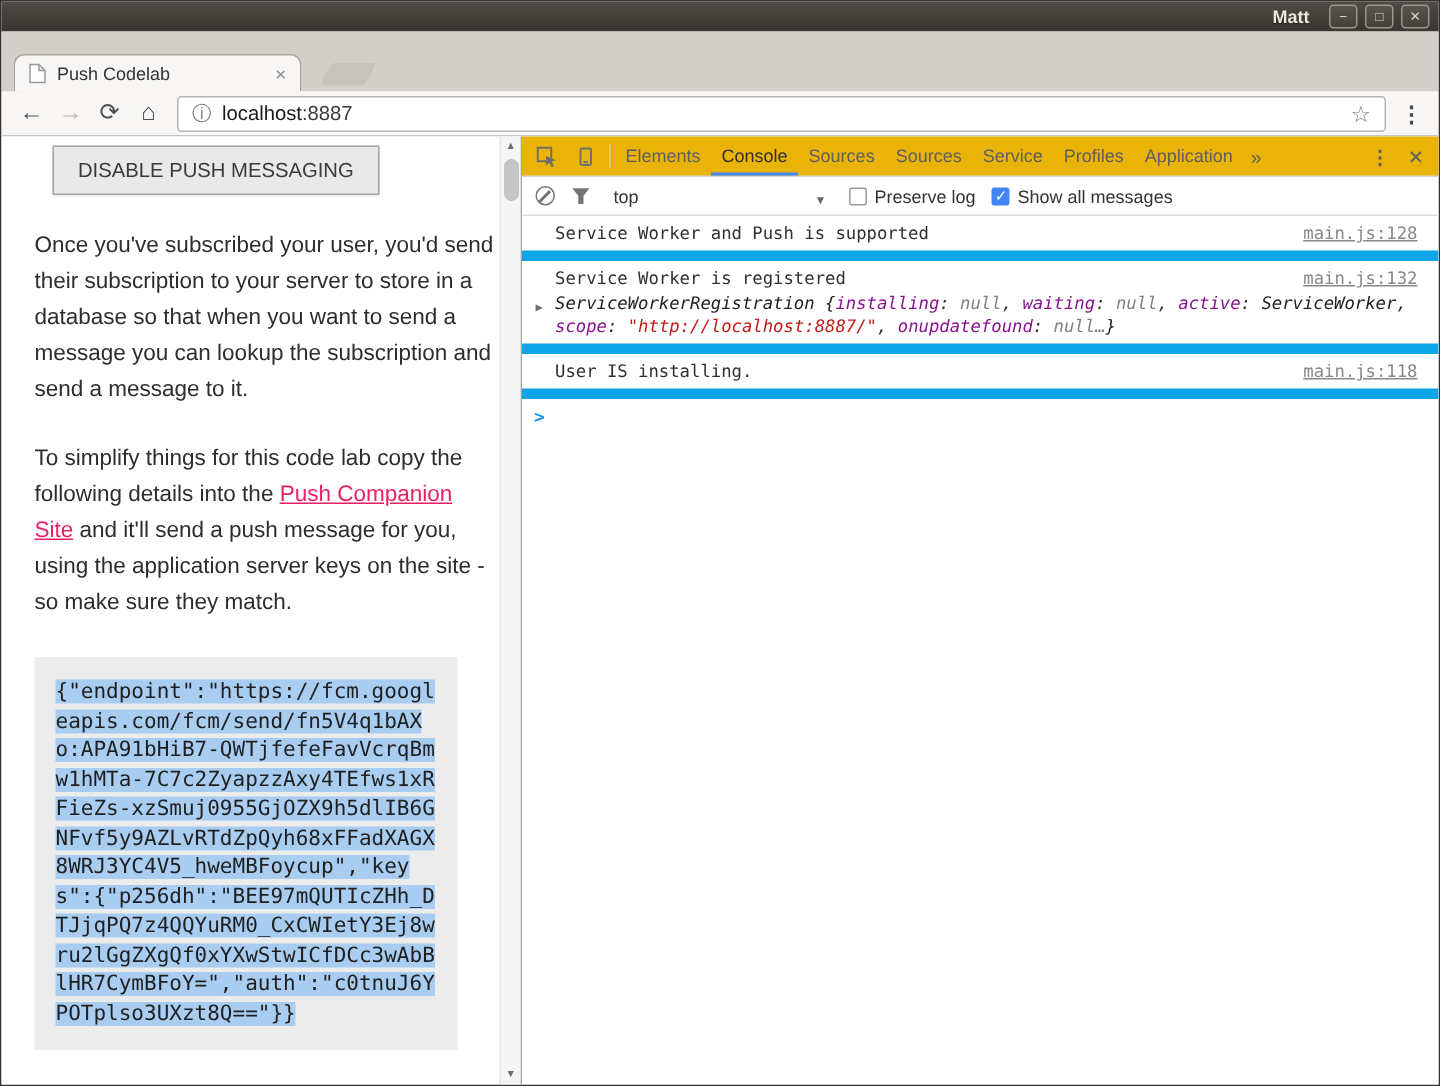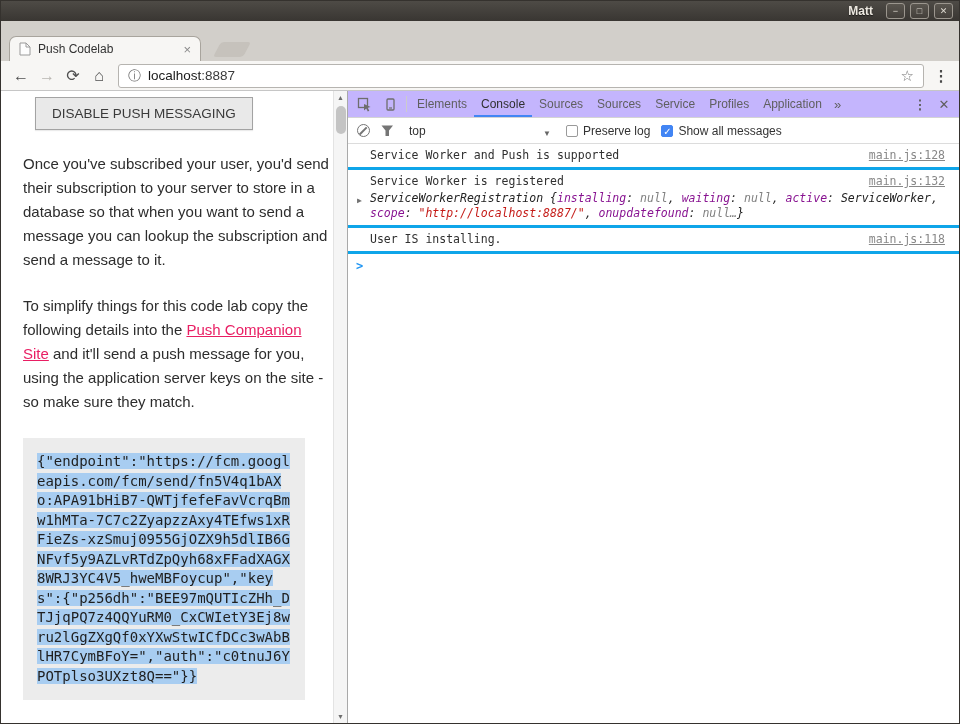--- a/index.html
+++ b/index.html
@@ -43,41 +43,41 @@
   .page-link { color:var(--link,#e91e63); text-decoration:underline; cursor:pointer; }
   .codeblock { margin-top:24px; width:282px; background:#ececec; padding:14px; font-family:"DejaVu Sans Mono", monospace; font-size:14px; line-height:19.5px; color:#1f1f1f; word-break:break-all; white-space:pre-wrap; }
   .selected-text { background:var(--selection,#a8cdf1); }
   .scrollbar { position:absolute; top:0; right:0; bottom:0; width:14px; background:#f5f5f5; border-left:1px solid #e3e3e3; display:flex; flex-direction:column; align-items:center; }
   .sb-btn { height:13px; font-size:7px; color:#6e6e6e; line-height:13px; }
   .sb-thumb { width:10px; height:28px; background:#c4c4c4; border-radius:5px; margin-top:2px; }
   .sb-spacer { flex:1; }
 
   
   .devtools { flex:1; min-width:0; display:flex; flex-direction:column; background:#fff; color:#333; }
-  .dt-tabbar { height:27px; flex:0 0 auto; background:#c4b5fd; border-bottom:1px solid #d4d4d4; display:flex; align-items:center; padding:0 3px; }
+  .dt-tabbar { height:27px; flex:0 0 auto; background:#eab308; border-bottom:1px solid #d4d4d4; display:flex; align-items:center; padding:0 3px; }
   .dt-iconbtn { width:26px; height:100%; display:flex; align-items:center; justify-content:center; }
   .dt-sep { width:1px; height:16px; background:#ccc; margin:0 3px; }
   .dt-tab { padding:0 7px; height:100%; display:flex; align-items:center; font-size:12px; color:#5f5f5f; white-space:nowrap; }
   .dt-tab.active { color:#303030; box-shadow:inset 0 -2px 0 var(--accent,#4285f4); }
   .dt-more { font-size:13px; padding:0 5px; color:#5f5f5f; }
   .dt-right { margin-left:auto; display:flex; align-items:center; }
   .dt-menu, .dt-close { width:24px; text-align:center; color:#5f5f5f; font-size:13px; }
   .dt-menu { font-weight:bold; }
 
   .dt-console-toolbar { height:26px; flex:0 0 auto; border-bottom:1px solid #dcdcdc; display:flex; align-items:center; gap:11px; padding:0 9px; }
   .clear-icon { width:13px; height:13px; border:1.5px solid #757575; border-radius:50%; position:relative; flex:0 0 auto; }
   .clear-icon::after { content:""; position:absolute; left:0; top:4.5px; width:10px; height:1.5px; background:#757575; transform:rotate(-45deg); }
   .frame-select { display:flex; align-items:flex-end; justify-content:space-between; width:150px; font-size:12px; color:#333; padding:2px 4px; }
   .caret { font-size:8px; color:#666; }
   .dt-check { display:flex; align-items:center; gap:5px; font-size:12px; color:#333; white-space:nowrap; }
   .checkbox { width:12px; height:12px; border:1px solid #9a9a9a; border-radius:2px; background:#fff; flex:0 0 auto; }
   .checkbox.checked { background:var(--accent,#4285f4); border-color:var(--accent,#4285f4); color:#fff; font-size:10px; line-height:11px; text-align:center; }
 
   .console { flex:1; min-height:0; font-family:"DejaVu Sans Mono", monospace; font-size:11.5px; color:#303030; overflow:hidden; }
-  .msg { border-bottom:3px solid #0ea5e9; padding:4px 14px 4px 22px; }
+  .msg { border-bottom:7px solid #0ea5e9; padding:4px 14px 4px 22px; }
   .msg-line { display:flex; justify-content:space-between; gap:10px; line-height:15px; }
   .msg-source { color:#888; text-decoration:underline; white-space:nowrap; cursor:pointer; }
   .obj-preview { position:relative; line-height:15px; font-style:italic; margin-top:2px; }
   .expander { position:absolute; left:-13px; top:2px; font-size:8px; color:#727272; font-style:normal; }
   .tok-cls { color:#222; }
   .tok-key { color:var(--property-key,#881391); }
   .tok-str { color:var(--string-value,#c41a16); }
   .tok-nul { color:var(--null-value,#808080); }
   .tok-obj { color:#222; }
   .prompt { padding:5px 8px; display:flex; }

